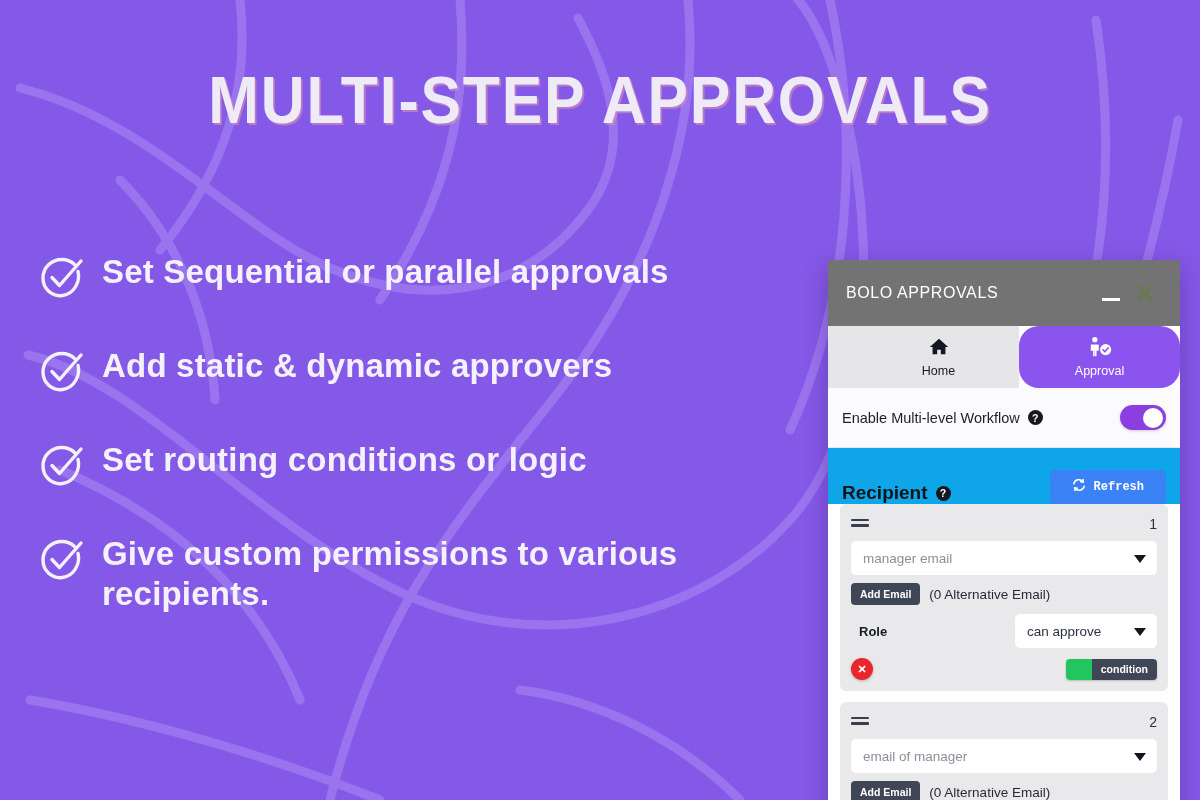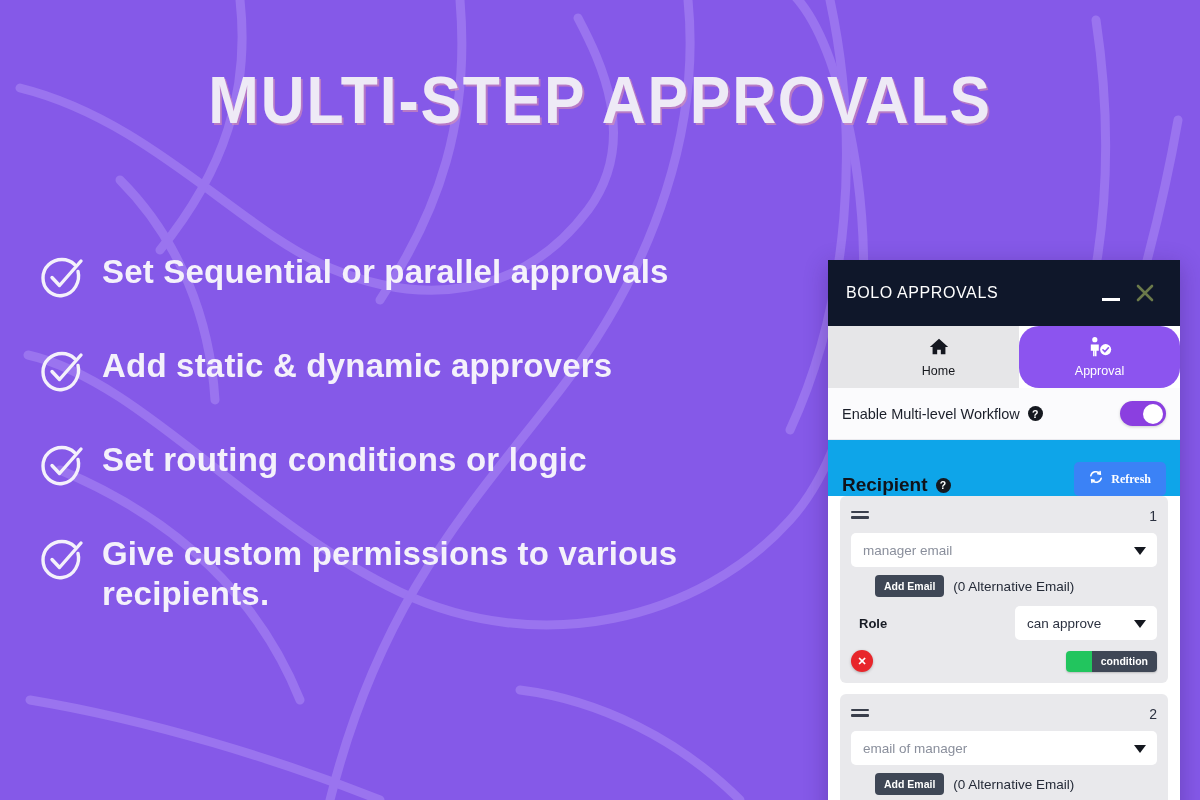--- a/index.html
+++ b/index.html
@@ -62,21 +62,21 @@
     left: 828px; top: 260px;
     width: 352px; height: 560px;
     background: #ffffff;
     box-shadow: 0 6px 22px rgba(40,10,80,.30);
     overflow: hidden;
     font-size: 13px;
     color: #1e2433;
   }
   .titlebar {
     height: 66px;
-    background: #0f172a;
+    background: #737373;
     display: flex;
     align-items: center;
     padding: 0 18px;
     color: #fff;
   }
   .titlebar-title {
     font-size: 16px;
     letter-spacing: .6px;
     flex: 1;
   }
@@ -93,21 +93,21 @@
     display: flex; flex-direction: column;
     align-items: center; justify-content: center;
     gap: 3px;
     cursor: pointer;
     font-size: 12.5px;
   }
   .tab.inactive { background: #e6e6e8; color: #16181d; padding-left: 30px; }
   .tab.active { background: #8c54ef; color: #ffffff; border-radius: 20px; }
 
   .row-toggle {
-    height: 52px;
+    height: 60px;
     display: flex; align-items: center;
     padding: 0 14px;
     border-bottom: 1px solid #e9e9ee;
     background: #fbfbfd;
   }
   .row-toggle-label {
     flex: 1;
     font-size: 14.5px;
     color: #1b1f2a;
     display: flex; align-items: center; gap: 8px;
@@ -140,24 +140,24 @@
   .recipient-label {
     flex: 1;
     font-size: 19px; font-weight: 700;
     color: #10131a;
     display: flex; align-items: center; gap: 8px;
   }
   .btn-refresh {
     display: flex; align-items: center; gap: 8px;
     background: #3b82f6; color: #fff;
     border: none; border-radius: 5px;
-    padding: 8px 15px;
+    padding: 8px 22px;
     font-size: 12px; font-weight: 700;
     cursor: pointer;
-    font-family: Liberation Serif, serif;
+    font-family: Liberation Mono, monospace;
   }
 
   .cards { padding: 0 12px; }
   .card {
     background: #e9e9ec;
     border-radius: 6px;
     padding: 9px 11px 11px;
     margin-bottom: 11px;
   }
   .card-head {
@@ -195,21 +195,20 @@
     display: flex; align-items: center; gap: 9px;
     margin-top: 8px;
   }
   .btn-add-email {
     background: #3f4756; color: #fff;
     border: none; border-radius: 4px;
     padding: 5px 9px;
     font-size: 10.5px; font-weight: 700;
     cursor: pointer;
     font-family: inherit;
-    margin-left: 24px;
   }
   .alt-email-text { font-size: 13.5px; color: #252b38; }
 
   .role-row {
     display: flex; align-items: center;
     margin-top: 9px;
     margin-left: 8px;
   }
   .role-label { font-size: 13px; font-weight: 700; color: #171b24; }
   .role-select {

